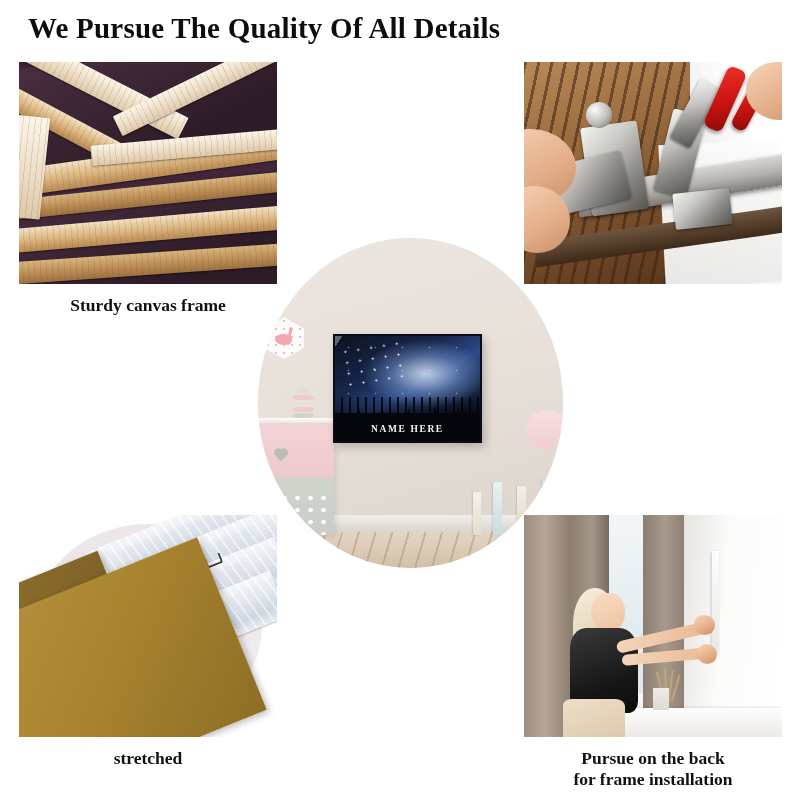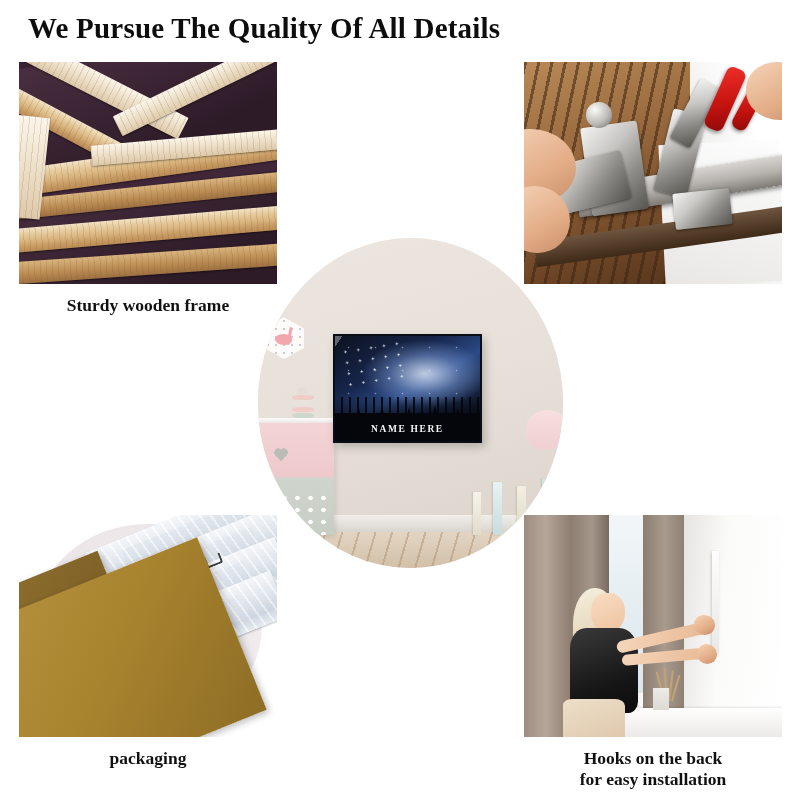--- a/index.html
+++ b/index.html
@@ -232,21 +232,21 @@
         </div>
       <div class="woodbar dark" style="left:-6%;top:86%;width:110%;height:10%;transform:rotate(-4deg);">
           <div class="grain"></div>
         </div>
       <div class="woodbar pale" style="left:-12%;top:24%;width:22%;height:46%;transform:rotate(6deg);">
           <div class="grain"></div>
         </div>
     </div>
   </div>
   <div class="caption caption-tl">
-    <div>Sturdy wooden frame</div>
+    <div>Sturdy canvas frame</div>
   </div>
 
   <div class="tile" id="tile-tr">
     <div class="photo">
       <div class="tr-wood"></div>
       <div class="tr-canvasroll"></div>
       <div class="tr-canvasroll b"></div>
       <div class="tr-beam2"></div>
       <div class="tr-beam"></div>
 
@@ -290,21 +290,21 @@
       <div class="clip" style="left:72%;top:18%;transform:rotate(-22deg);"></div>
       <div class="clip" style="left:63%;top:33%;transform:rotate(-22deg);"></div>
       <div class="clip" style="left:56%;top:46%;transform:rotate(-22deg);"></div>
       <div class="clip" style="left:48%;top:58%;transform:rotate(-22deg);"></div>
 
       <div class="carton flap" style="left:-4%;top:24%;width:40%;height:26%;transform:rotate(-22deg);"></div>
       <div class="carton" style="left:-10%;top:28%;width:96%;height:84%;transform:rotate(-22deg);"></div>
     </div>
   </div>
   <div class="caption caption-bl">
-    <div>packaging</div>
+    <div>stretched</div>
   </div>
 
   <div class="tile" id="tile-br">
     <div class="photo">
       <div class="br-wall"></div>
       <div class="br-window"></div>
       <div class="curtain left"></div>
       <div class="curtain right"></div>
       <div class="br-rwall"></div>
       <div class="br-artwork"></div>
@@ -320,22 +320,22 @@
       <div class="face" style="left:26%;top:35%;width:13%;height:18%;"></div>
       <div class="shirt" style="left:18%;top:51%;width:26%;height:38%;"></div>
       <div class="pants" style="left:15%;top:83%;width:24%;height:20%;"></div>
       <div class="arm" style="left:36%;top:57%;width:36%;height:12px;transform:rotate(-13deg);"></div>
       <div class="arm" style="left:38%;top:63%;width:34%;height:11px;transform:rotate(-5deg);"></div>
       <div class="hand" style="left:66%;top:45%;width:8%;height:9%;"></div>
       <div class="hand" style="left:67%;top:58%;width:8%;height:9%;"></div>
     </div>
   </div>
   <div class="caption caption-br">
-    <div>Hooks on the back</div>
-    <div>for easy installation</div>
+    <div>Pursue on the back</div>
+    <div>for frame installation</div>
   </div>
 
   <div id="circle-scene">
     <div class="c-wall"></div>
     <div class="c-skirting"></div>
     <div class="c-floor"></div>
 
     <div class="c-flamingo">
       <div class="c-fdots"></div>
       <div class="c-fbody"></div>

